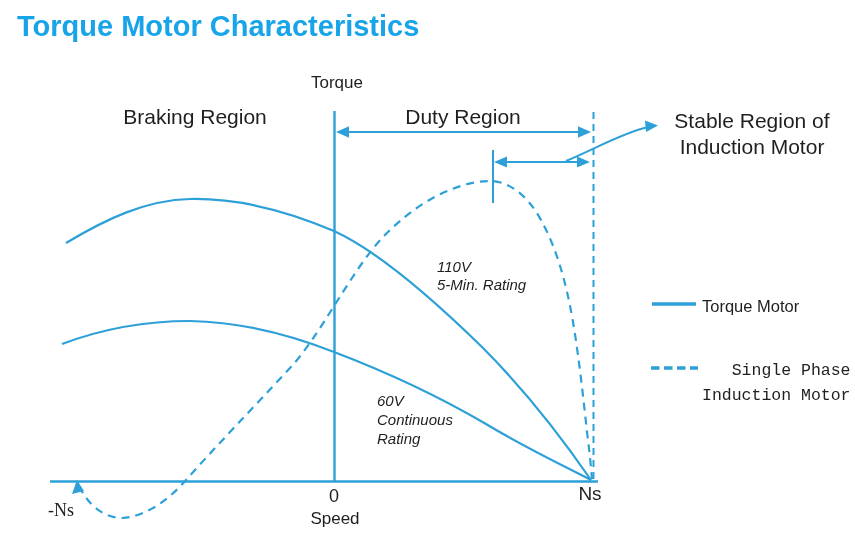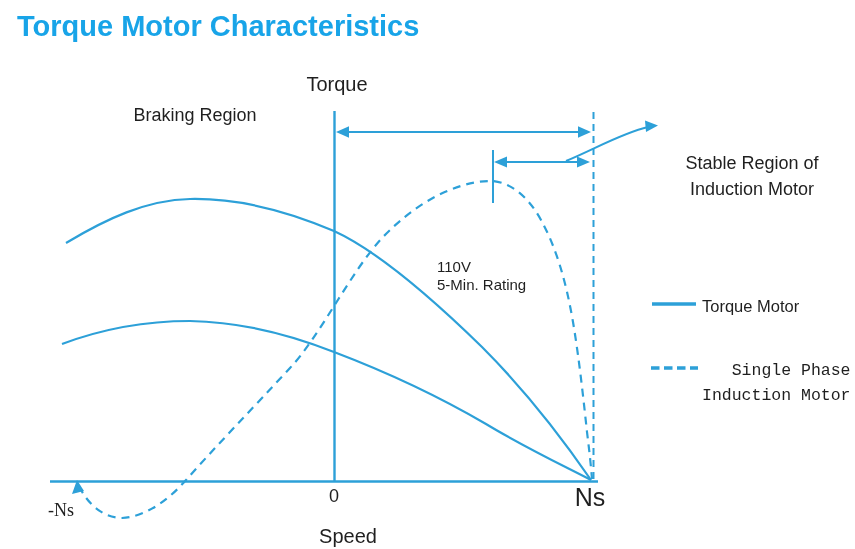--- a/index.html
+++ b/index.html
@@ -10,24 +10,24 @@
   html,body{margin:0;padding:0;background:#ffffff;}
   .canvas{
     position:relative;width:855px;height:549px;background:#ffffff;overflow:hidden;
     font-family:"Liberation Sans", sans-serif;color:var(--c-text);border-radius:31px;
   }
   .title{
     position:absolute;left:17px;top:10px;font-size:29px;font-weight:700;
     color:var(--c-title);letter-spacing:0px;
   }
   .lbl{position:absolute;white-space:pre-line;}
-  .axis-label{font-size:20px;}
-  .region-label{font-size:18px;}
+  .axis-label{font-size:17px;}
+  .region-label{font-size:21px;}
   .tick-label{font-size:18px;}
-  .small-label{font-size:15px;line-height:18px;}
+  .small-label{font-size:15px;line-height:18px;font-style:italic;}
   .center{text-align:center;}
   svg{position:absolute;left:0;top:0;}
   .stroke{stroke:var(--c-line);fill:none;}
   .fillhead{fill:var(--c-line);stroke:none;}
   .legend-text{font-size:16.5px;line-height:25px;text-align:right;}
 </style>
 </head>
 <body>
 
 <div class="canvas">
@@ -68,34 +68,38 @@
     <polygon class="fillhead" points="77,480 72,494 84,491"></polygon>
 
     <line class="stroke" x1="652" y1="304" x2="696" y2="304" stroke-width="3.6"></line>
     <line class="stroke" x1="651" y1="368" x2="698" y2="368" stroke-width="3.6" stroke-dasharray="8.5 4.5"></line>
   </svg>
 
   <div class="lbl axis-label center" style="left:277px;top:73px;width:120px;">Torque</div>
 
   <div class="lbl region-label center" style="left:95px;top:105px;width:200px;">Braking Region</div>
 
+  <div class="lbl region-label center" style="left:363px;top:105px;width:200px;">Duty Region</div>
 
-  <div class="lbl region-label center" style="left:662px;top:108px;width:180px;line-height:26px;margin-top:42px;">Stable Region of
+  <div class="lbl region-label center" style="left:662px;top:108px;width:180px;line-height:26px;">Stable Region of
 Induction Motor</div>
 
   <div class="lbl small-label" style="left:437px;top:258px;">110V
 5-Min. Rating</div>
 
+  <div class="lbl small-label" style="left:377px;top:391px;line-height:19px;">60V
+Continuous
+Rating</div>
 
   <div class="lbl tick-label" style="left:48px;top:500px;font-family:Liberation Serif, serif;">-Ns</div>
 
   <div class="lbl tick-label center" style="left:320px;top:486px;width:28px;">0</div>
 
-  <div class="lbl tick-label center" style="left:574px;top:483px;width:32px;font-size:25px;">Ns</div>
+  <div class="lbl tick-label center" style="left:574px;top:483px;width:32px;font-size:19px;">Ns</div>
 
-  <div class="lbl axis-label center" style="left:288px;top:509px;width:120px;margin-top:16px;">Speed</div>
+  <div class="lbl axis-label center" style="left:275px;top:509px;width:120px;">Speed</div>
 
   <div class="lbl legend-text" style="left:702px;top:294px;">Torque Motor</div>
 
   <div class="lbl legend-text" style="left:702px;top:358px;font-family:Liberation Mono, monospace;">Single Phase
 Induction Motor</div>
 
 </div>
 
 </body></html>

